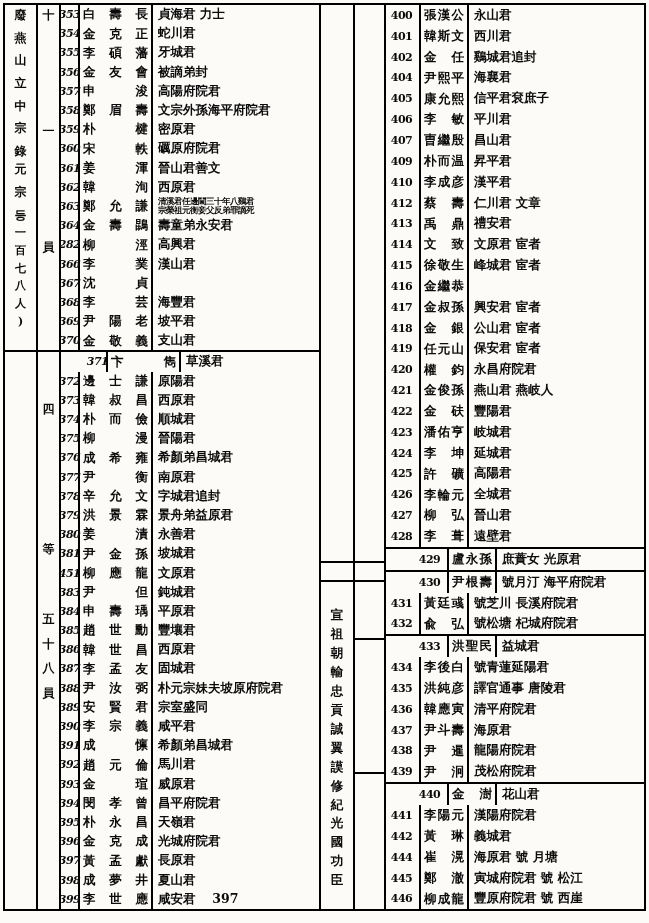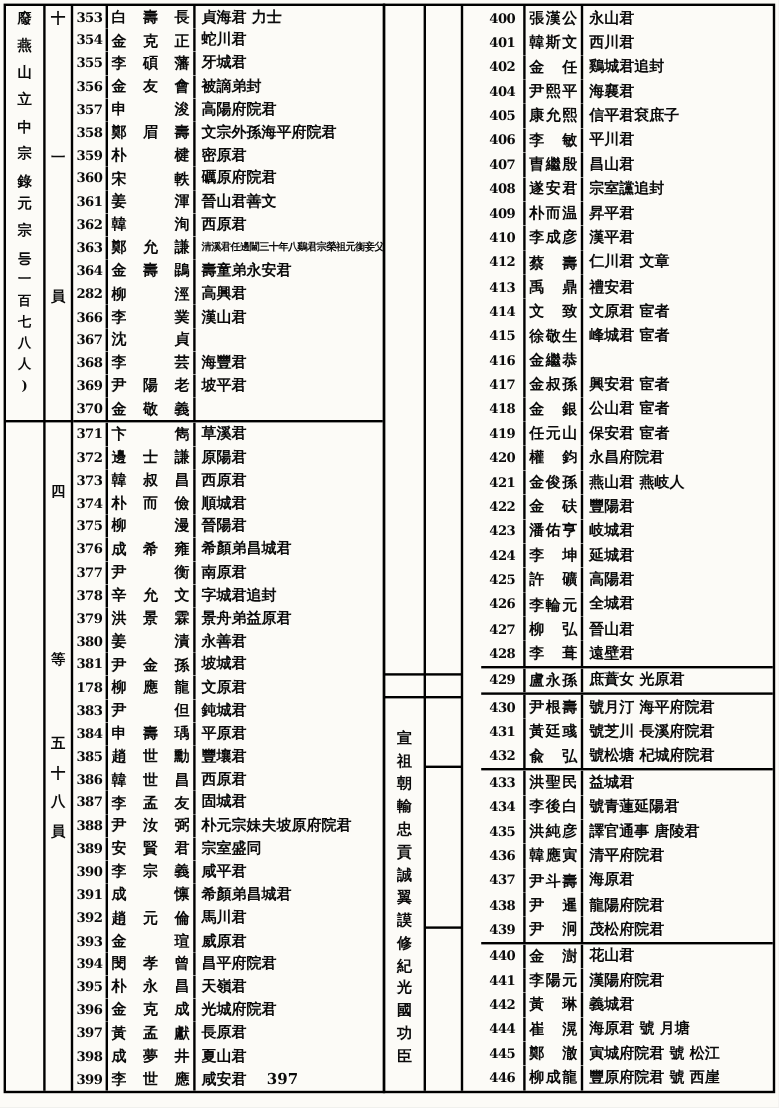--- a/index.html
+++ b/index.html
@@ -35,35 +35,35 @@
   .era{top:604px;height:278px;}
   .era span{font-size:12.5px;}
 
   
   .hline{position:absolute;left:-1px;right:-1px;height:2px;background:#000;}
   .y371{top:345px;} .y429{top:556px;} .y430{top:575px;} .y433{top:633px;} .y440{top:767px;}
 
   
   .rows{position:absolute;top:0;bottom:0;display:flex;flex-direction:column;}
   .ltable .rows{left:56px;right:0;}
-  .rtable .rows{left:80px;right:0;}
+  .rtable .rows{left:63px;right:0;}
   .row{flex:1;display:flex;align-items:stretch;overflow:hidden;min-height:0;}
-  .row.group-start{border-top:2px solid #000;}
+  .row.group-start{border-top:2px solid #000;padding-left:28px;}
   .cell{box-sizing:border-box;display:flex;align-items:center;min-width:0;}
   .num{justify-content:center;border-right:2px solid #000;font-size:11px;
        font-weight:700;letter-spacing:-0.5px;}
-  .ltable .num{width:29px;}
+  .ltable .num{width:19px;font-style:italic;}
   .rtable .num{width:37px;}
   .name{border-right:2px solid #000;padding:0 3px;}
   .ltable .name{width:73px;}
   .rtable .name{width:48px;}
   .name-inner{width:100%;font-size:12.5px;font-weight:700;line-height:1;
               text-align:justify;text-align-last:justify;}
   .title{flex:1;padding-left:5px;font-size:12.5px;font-weight:700;white-space:nowrap;}
-  .t2wrap{display:flex;justify-content:center;
+  .t2wrap{display:flex;flex-direction:column;justify-content:center;
           font-size:8.5px;line-height:9.5px;letter-spacing:-0.5px;white-space:nowrap;}
 </style>
 </head>
 <body>
 
 <div class="page">
 
   <div class="tablebox ltable">
     <div class="lcol c1">
       <div class="vdist seg-title">
@@ -231,20 +231,21 @@
           <div class="cell name">
             <div class="name-inner">尹陽老</div>
           </div>
           <div class="cell title">坡平君</div>
         </div>
         <div class="row">
           <div class="cell num">370</div>
           <div class="cell name">
             <div class="name-inner">金敬義</div>
           </div>
+          <div class="cell title">支山君</div>
         </div>
         <div class="row group-start">
           <div class="cell num">371</div>
           <div class="cell name">
             <div class="name-inner">卞雋</div>
           </div>
           <div class="cell title">草溪君</div>
         </div>
         <div class="row">
           <div class="cell num">372</div>
@@ -310,21 +311,21 @@
           <div class="cell title">永善君</div>
         </div>
         <div class="row">
           <div class="cell num">381</div>
           <div class="cell name">
             <div class="name-inner">尹金孫</div>
           </div>
           <div class="cell title">坡城君</div>
         </div>
         <div class="row">
-          <div class="cell num">178</div>
+          <div class="cell num">451</div>
           <div class="cell name">
             <div class="name-inner">柳應龍</div>
           </div>
           <div class="cell title">文原君</div>
         </div>
         <div class="row">
           <div class="cell num">383</div>
           <div class="cell name">
             <div class="name-inner">尹但</div>
           </div>
@@ -517,27 +518,20 @@
           <div class="cell title">平川君</div>
         </div>
         <div class="row">
           <div class="cell num">407</div>
           <div class="cell name">
             <div class="name-inner">曺繼殷</div>
           </div>
           <div class="cell title">昌山君</div>
         </div>
         <div class="row">
-          <div class="cell num">408</div>
-          <div class="cell name">
-            <div class="name-inner">遂安君</div>
-          </div>
-          <div class="cell title">宗室讜追封</div>
-        </div>
-        <div class="row">
           <div class="cell num">409</div>
           <div class="cell name">
             <div class="name-inner">朴而温</div>
           </div>
           <div class="cell title">昇平君</div>
         </div>
         <div class="row">
           <div class="cell num">410</div>
           <div class="cell name">
             <div class="name-inner">李成彦</div>

